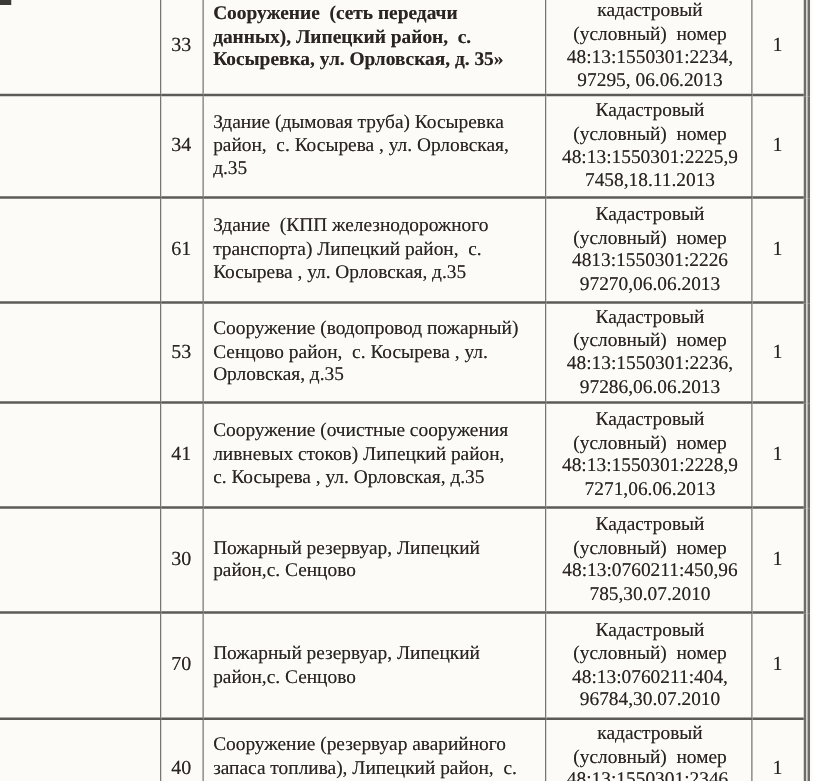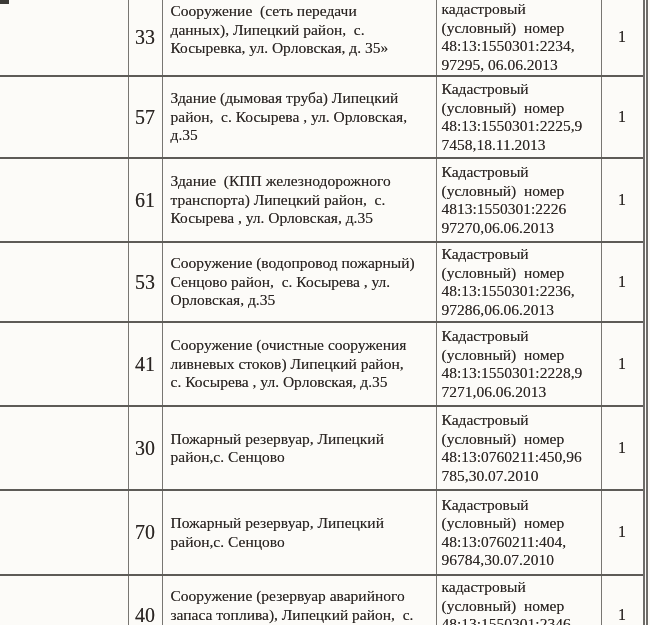--- a/index.html
+++ b/index.html
@@ -34,38 +34,38 @@
     font-size: 15.5px;
     line-height: 18.5px;
     vertical-align: middle;
     overflow: hidden;
     padding: 0;
     text-shadow: 0 0 0.5px rgba(45, 38, 32, 0.55);
   }
   tr:first-child td { border-top: none; }
   tr:last-child td { border-bottom: 3px solid #45423e; }
   td.c-empty { border-left: none; background: #fcfbf8; }
-  td.c-num   { text-align: center; font-size: 20px; }
+  td.c-num   { text-align: center; font-size: 16px; }
   td.c-desc  { padding: 2px 3px 2px 8px; }
-  td.c-cad   { padding: 0 2px 0 5px; }
+  td.c-cad   { padding: 0 2px 0 5px; text-align: center; }
   td.c-count { text-align: center; border-right: 5px double #6e6c68; font-size: 16px; }
   .txt { white-space: pre; }
   
   tr.r0 td { height: 66px; }
   tr.r1 td { height: 76px; }
   tr.r2 td { height: 78px; }
   tr.r3 td { height: 74px; }
   tr.r4 td { height: 78px; }
   tr.r5 td { height: 78px; }
   tr.r6 td { height: 79px; }
   tr.r7 td { height: 74px; }
   
   tr.r0 td.c-cad  { vertical-align: bottom; }
   tr.r0 td.c-cad .txt { margin-bottom: 1px; }
-  tr.r0 td.c-desc { vertical-align: top; }
+  tr.r0 td.c-desc { vertical-align: top; font-weight: bold; }
   .scan-mark {
     position: absolute;
     left: 0; top: 0;
     width: 9px; height: 4px;
     background: #3c3a37;
   }
 </style>
 </head>
 <body>
 
@@ -92,23 +92,23 @@
         <td class="c-cad">
             <div class="txt">кадастровый
 (условный)  номер
 48:13:1550301:2234,
 97295, 06.06.2013</div>
           </td>
         <td class="c-count">1</td>
       </tr>
       <tr class="r1">
         <td class="c-empty"></td>
-        <td class="c-num">57</td>
-        <td class="c-desc">
-            <div class="txt">Здание (дымовая труба) Липецкий
+        <td class="c-num">34</td>
+        <td class="c-desc">
+            <div class="txt">Здание (дымовая труба) Косыревка
 район,  с. Косырева , ул. Орловская,
 д.35</div>
           </td>
         <td class="c-cad">
             <div class="txt">Кадастровый
 (условный)  номер
 48:13:1550301:2225,9
 7458,18.11.2013</div>
           </td>
         <td class="c-count">1</td>

